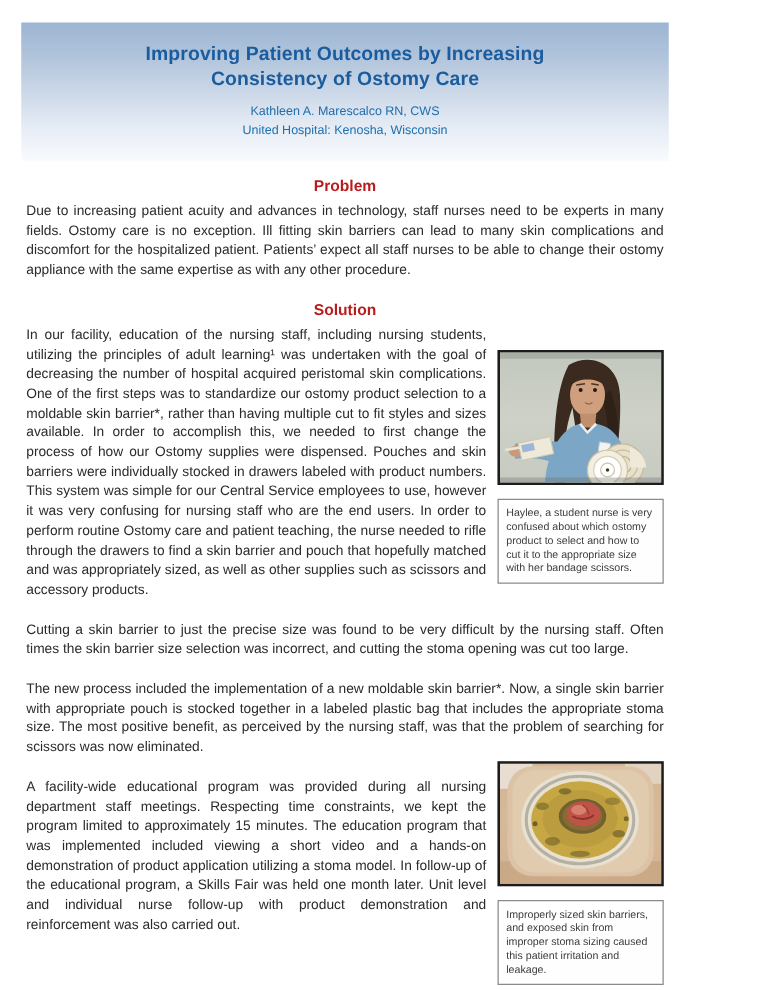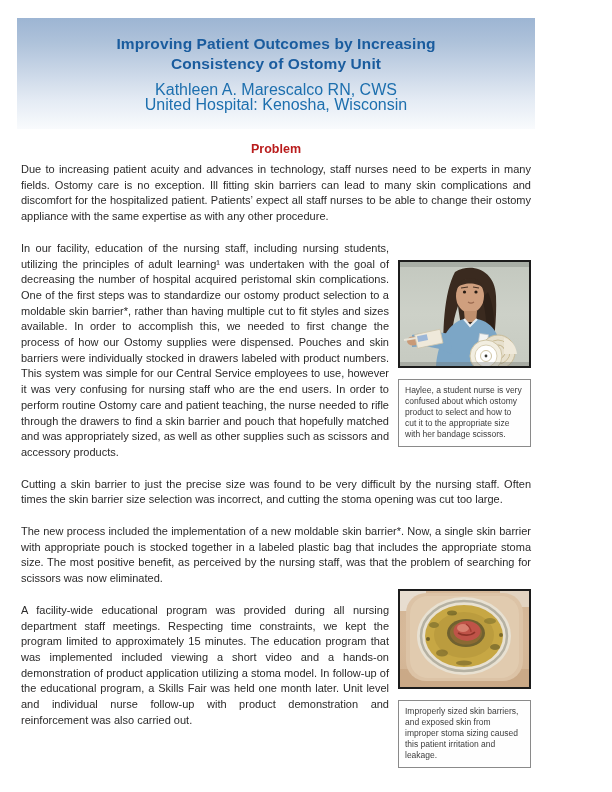--- a/index.html
+++ b/index.html
@@ -5,21 +5,21 @@
   html,body{margin:0;padding:0;background:#ffffff;}
   body{width:612px;height:792px;font-family:"Liberation Sans",sans-serif;}
   .page{position:relative;width:552px;height:792px;overflow:hidden;background:#fff;}
 
   
   .header-band{
     margin:18px 17px 0 17px;height:111px;text-align:center;
     background:linear-gradient(180deg,#9db5d3 0%,#aec2da 22%,#c9d6e7 48%,#e4ebf4 74%,#f9fbfd 100%);
   }
   .title{padding-top:16px;font-weight:bold;font-size:15.5px;line-height:20px;color:#1a5c9e;letter-spacing:.1px;}
-  .byline{margin-top:8px;font-size:16px;line-height:15px;color:#1d6fae;}
+  .byline{margin-top:8px;font-size:10px;line-height:15px;color:#1d6fae;}
 
   
   .content{margin:0 21px 0 21px;color:#2b2a2a;}
   .section-heading{text-align:center;font-weight:bold;font-size:12.5px;color:#b91c1c;margin:13px 0 6px 0;}
   .section-heading.solution{margin-top:11px;}
   p.body{font-size:11px;line-height:15.7px;text-align:justify;margin:0 0 16px 0;}
   .para-wrap{margin:0;}
 
   
   .fig-spacer{float:right;width:0;height:15px;}
@@ -34,33 +34,34 @@
   svg{display:block;}
 </style>
 </head>
 <body>
 
 <div class="page">
 
   <div class="header-band">
     <div class="title">
       <div>Improving Patient Outcomes by Increasing</div>
-      <div>Consistency of Ostomy Unit</div>
+      <div>Consistency of Ostomy Care</div>
     </div>
     <div class="byline">
       <div>Kathleen A. Marescalco RN, CWS</div>
       <div>United Hospital: Kenosha, Wisconsin</div>
     </div>
   </div>
 
   <div class="content">
 
     <div class="section-heading">Problem</div>
     <p class="body">Due to increasing patient acuity and advances in technology, staff nurses need to be experts in many fields. Ostomy care is no exception. Ill fitting skin barriers can lead to many skin complications and discomfort for the hospitalized patient. Patients’ expect all staff nurses to be able to change their ostomy appliance with the same expertise as with any other procedure.</p>
 
+    <div class="section-heading solution">Solution</div>
 
     <div class="para-wrap">
       <div class="fig-spacer"></div>
       <figure class="fig" style="margin:4px 0 6px 9px;">
         <svg class="fig-photo" viewBox="0 0 129 104" aria-hidden="true">
           <defs>
             <linearGradient id="wall" x1="0" y1="0" x2="0" y2="1">
               <stop offset="0" stop-color="#c3c8bf"></stop>
                 <stop offset="0.5" stop-color="#cdd1c8"></stop>
                 <stop offset="1" stop-color="#c6cac1"></stop>

